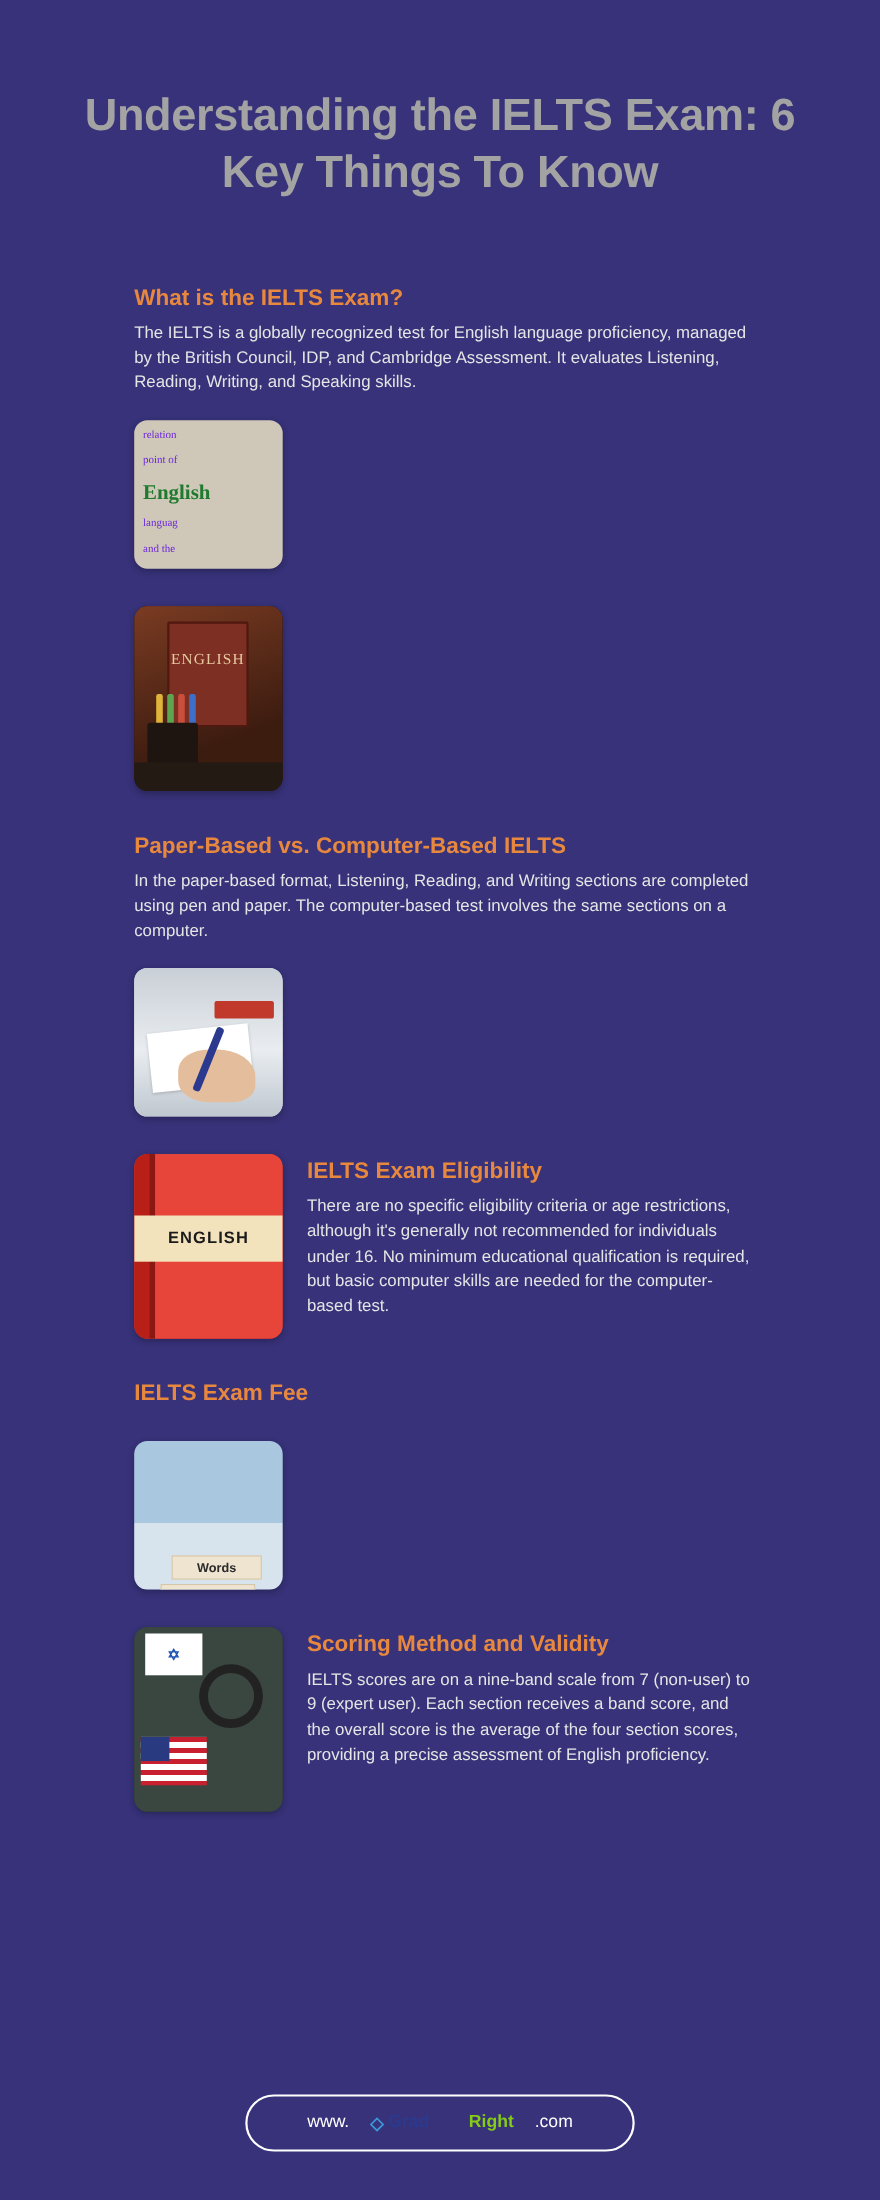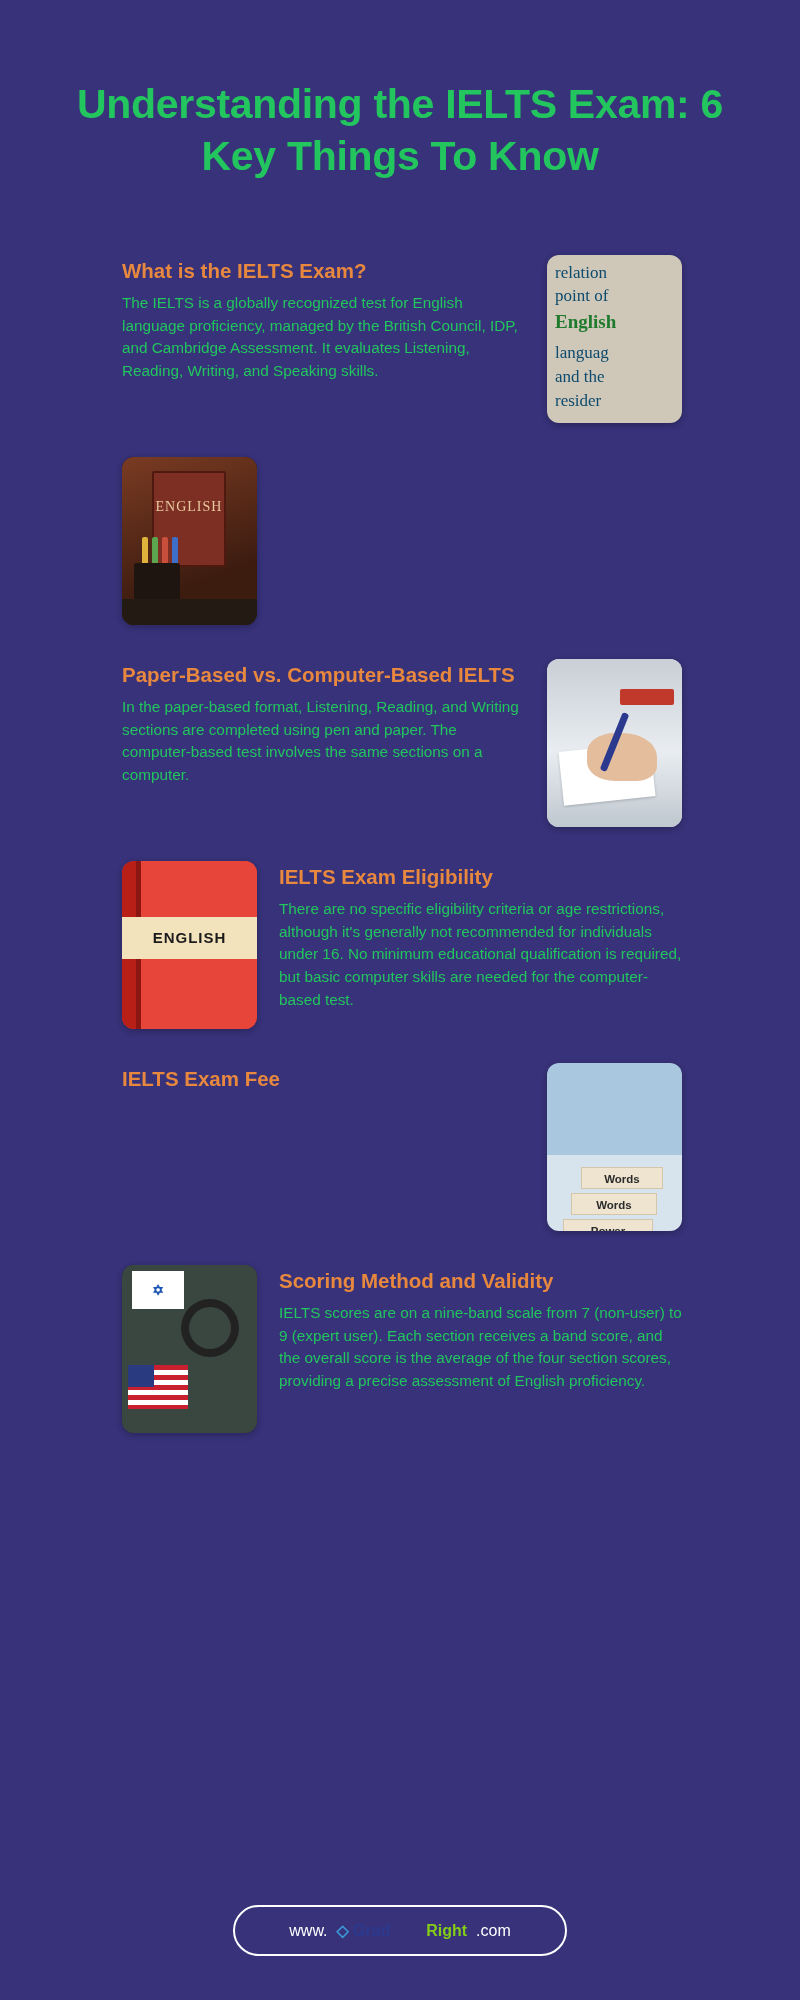--- a/index.html
+++ b/index.html
@@ -11,68 +11,68 @@
     overflow: hidden;
   }
   .page {
     width: 800px;
     height: 2000px;
     background: #373279;
     position: relative;
     padding: 0;
   }
   .title {
-    color: #22c55e;
+    color: #a3a3a3;
     font-size: 41px;
     font-weight: bold;
     line-height: 1.28;
     text-align: center;
     padding: 78px 55px 0 55px;
     letter-spacing: -0.3px;
   }
   .sections {
     margin-top: 72px;
     padding: 0 118px 0 122px;
   }
   .section {
     display: flex;
     align-items: flex-start;
     margin-bottom: 34px;
     gap: 22px;
   }
-  .section.img-right { flex-direction: row; }
+  .section.img-right { flex-direction: column; }
   .section.img-left { flex-direction: row-reverse; justify-content: flex-end; }
   .sec-text { flex: 1 1 auto; padding-top: 2px; }
   .sec-head {
     color: #e8883f;
     font-size: 20.5px;
     font-weight: bold;
     line-height: 1.33;
     margin-bottom: 8px;
   }
   .sec-body {
-    color: #22c55e;
+    color: #e5e5e5;
     font-size: 15.3px;
     line-height: 1.48;
   }
   .thumb {
     width: 135px;
     height: 168px;
     border-radius: 12px;
     flex: 0 0 135px;
     overflow: hidden;
     position: relative;
     box-shadow: 0 2px 6px rgba(0,0,0,0.25);
   }
   
   .img-dict { background: #cfc8b8; }
   .img-dict .ln {
     position: absolute; left: 8px; right: 6px;
-    color: #0c4a6e; font-family: "Liberation Serif", serif;
-    font-size: 17px; white-space: nowrap; overflow: hidden;
+    color: #6d28d9; font-family: "Liberation Serif", serif;
+    font-size: 10px; white-space: nowrap; overflow: hidden;
   }
   .img-dict .big {
     font-size: 19px; font-weight: bold; color: #1f7a2e;
   }
   
   .img-book { background: #2a1410; }
   .img-book .wall { position:absolute; inset:0; background: linear-gradient(160deg,#7a3b22,#3d1c10 70%); }
   .img-book .bk {
     position: absolute; left: 30px; top: 14px; width: 74px; height: 96px;
     background: #7c2f22; border: 2px solid #50190f; border-radius: 2px;
@@ -121,21 +121,21 @@
   .img-flags .head:after { content:""; position:absolute; left:8px; top:8px; right:8px; bottom:8px; background:#3a4640; border-radius:50%; }
   .footer {
     position: absolute;
     left: 0; right: 0; bottom: 44px;
     display: flex; justify-content: center;
   }
   .pill {
     border: 2px solid #ffffff;
     border-radius: 32px;
     padding: 14px 54px;
-    display: flex; align-items: center; gap: 9px;
+    display: flex; align-items: center; gap: 19px;
     color: #ffffff; font-size: 16px;
   }
   .pill .brand { display: inline-flex; align-items: center; gap: 4px; }
   .pill .mark { color: #3a9ad9; font-size: 16px; font-weight: bold; }
   .pill .grad { color: #2b3a8f; font-weight: bold; }
   .pill .right { color: #84cc16; font-weight: bold; margin-left: 32px; }
   .pill .grad, .pill .right { background: transparent; }
 </style>
 </head>
 <body>

